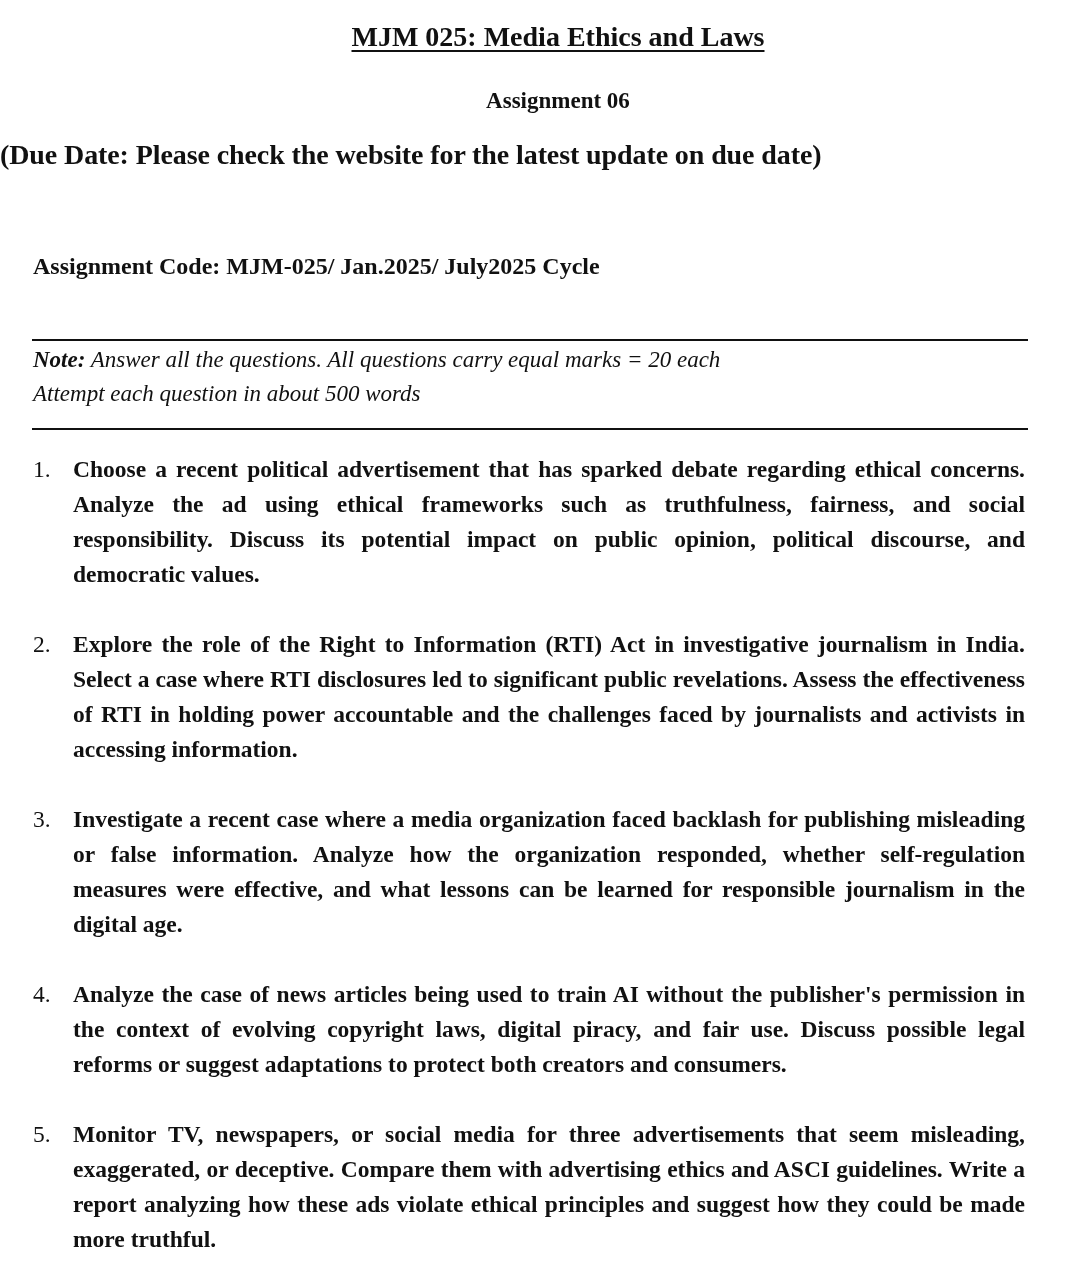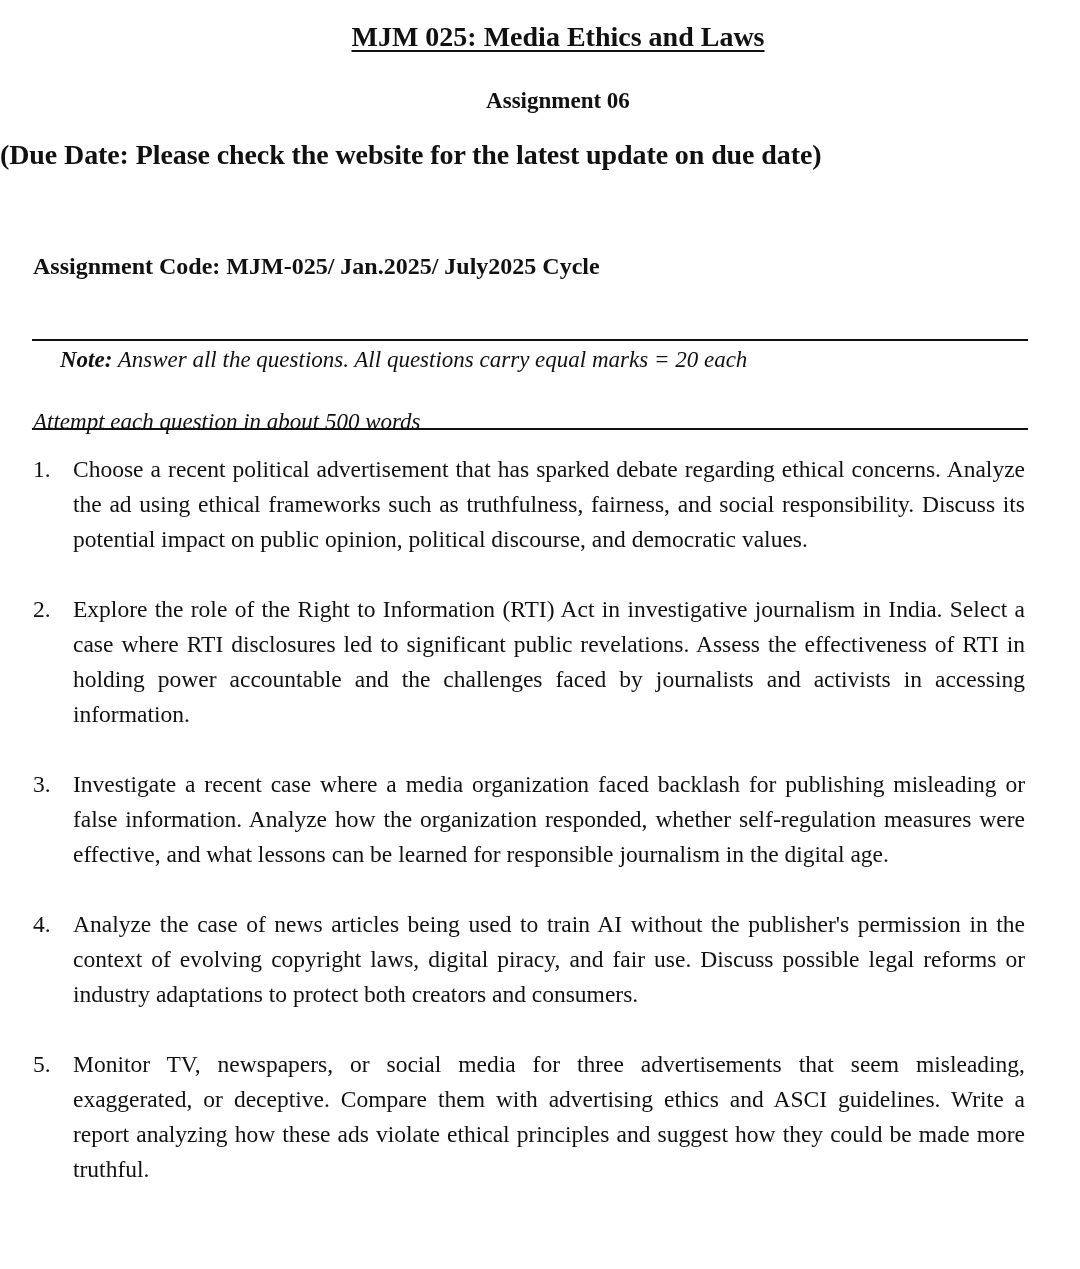--- a/index.html
+++ b/index.html
@@ -80,27 +80,26 @@
     }
     .rule-1 { top: 339px; }
     .rule-2 { top: 428px; }
     .note-line {
       position: absolute;
       left: 33px;
       top: 344px;
       font-style: italic;
       font-size: 23px;
       line-height: 31px;
-      margin-left: 27px;
     }
     .note-line b { font-weight: bold; }
     .attempt-line {
       position: absolute;
       left: 33px;
-      top: 406px;
+      top: 378px;
       font-style: italic;
       font-size: 23px;
       line-height: 31px;
     }
     .questions {
       position: absolute;
       left: 33px;
       width: 992px;
       top: 452px;
       margin: 0;
@@ -115,20 +114,21 @@
       text-align: justify;
       margin-bottom: 35px;
     }
     .q-num {
       position: absolute;
       left: 0;
       top: 0;
     }
     .q-text {
       display: block;
+      font-weight: bold;
     }
   </style>
 </head>
 <body>
 
 <div class="page">
 
   <div class="course-title">
     <span>MJM 025: Media Ethics and Laws</span>
   </div>
@@ -158,21 +158,21 @@
     <li class="question">
       <span class="q-num">2.</span>
       <span class="q-text">Explore the role of the Right to Information (RTI) Act in investigative journalism in India. Select a case where RTI disclosures led to significant public revelations. Assess the effectiveness of RTI in holding power accountable and the challenges faced by journalists and activists in accessing information.</span>
     </li>
     <li class="question">
       <span class="q-num">3.</span>
       <span class="q-text">Investigate a recent case where a media organization faced backlash for publishing misleading or false information. Analyze how the organization responded, whether self-regulation measures were effective, and what lessons can be learned for responsible journalism in the digital age.</span>
     </li>
     <li class="question">
       <span class="q-num">4.</span>
-      <span class="q-text">Analyze the case of news articles being used to train AI without the publisher's permission in the context of evolving copyright laws, digital piracy, and fair use. Discuss possible legal reforms or industry adaptations to protect both creators and consumers.</span>
+      <span class="q-text">Analyze the case of news articles being used to train AI without the publisher's permission in the context of evolving copyright laws, digital piracy, and fair use. Discuss possible legal reforms or suggest adaptations to protect both creators and consumers.</span>
     </li>
     <li class="question">
       <span class="q-num">5.</span>
       <span class="q-text">Monitor TV, newspapers, or social media for three advertisements that seem misleading, exaggerated, or deceptive. Compare them with advertising ethics and ASCI guidelines. Write a report analyzing how these ads violate ethical principles and suggest how they could be made more truthful.</span>
     </li>
   </ol>
 
 </div>
 
 </body></html>

